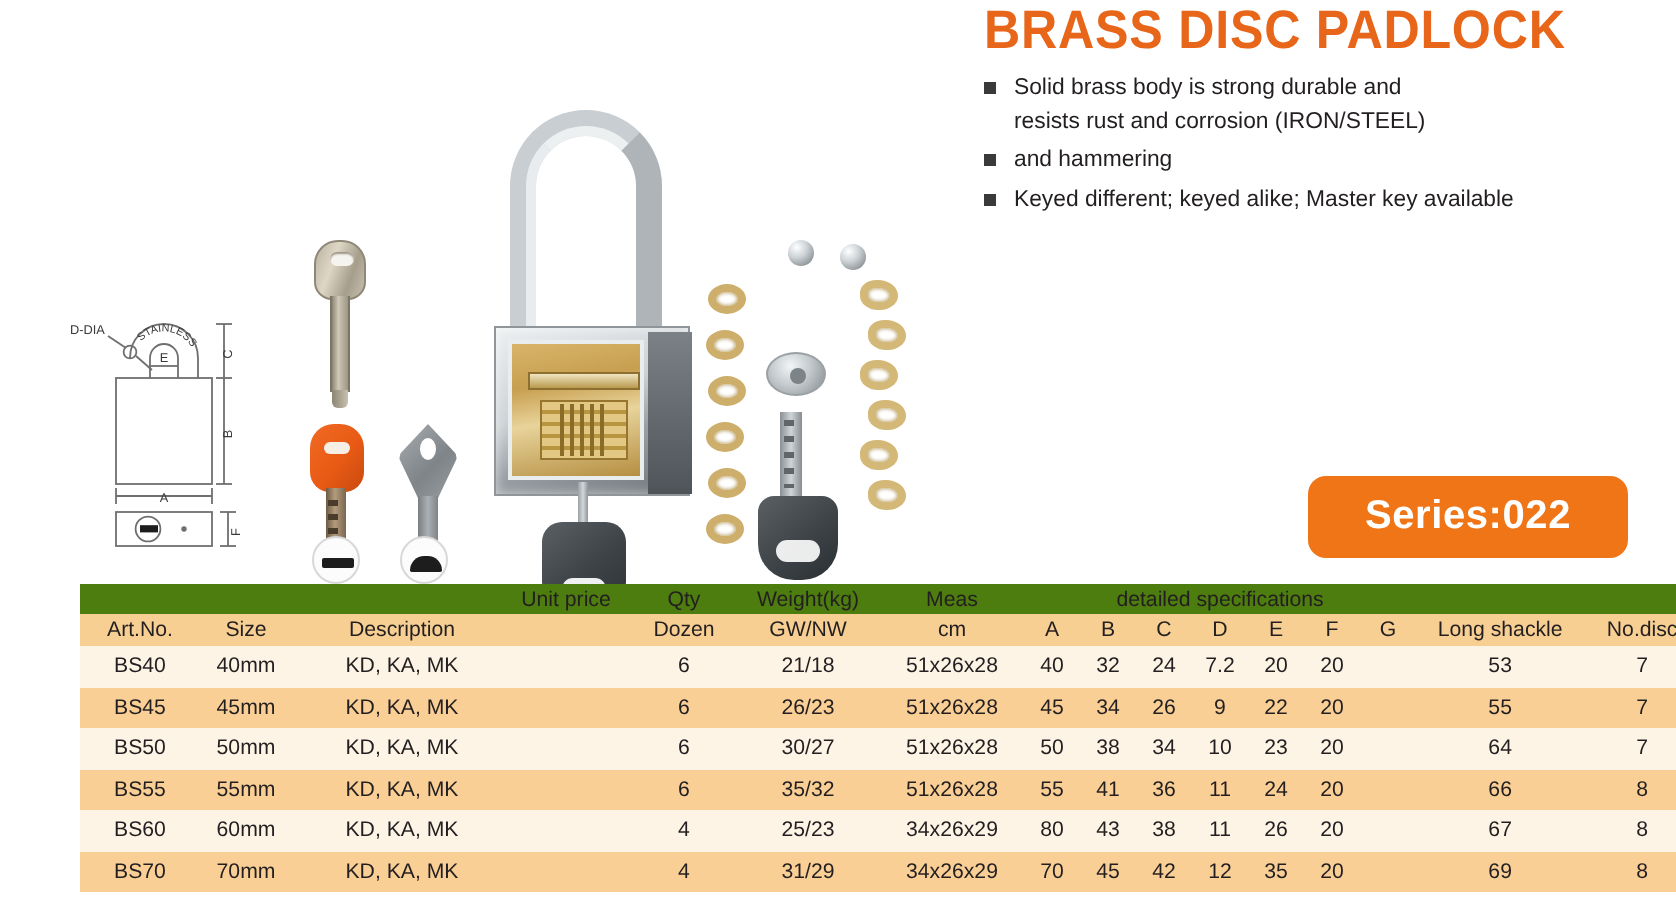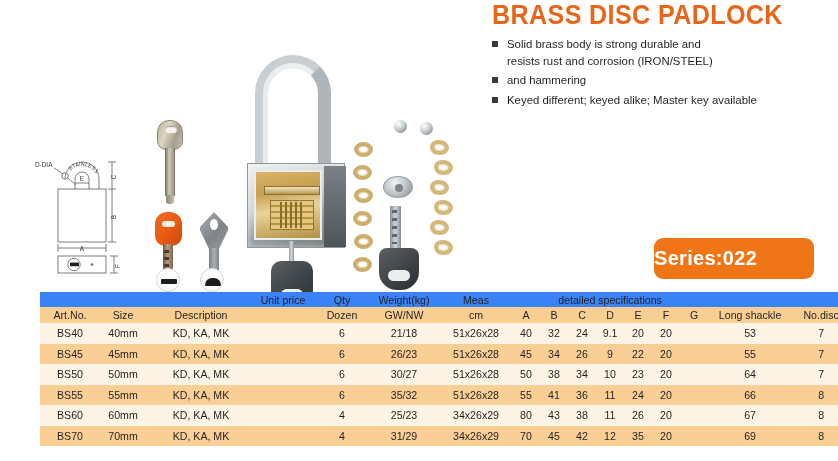--- a/index.html
+++ b/index.html
@@ -215,36 +215,36 @@
   }
   .feature .line{
     font-size:11.4px; color:#231f20; line-height:16.5px; white-space:nowrap;
   }
   .feature .line.indent{ padding-left:0; }
 
   
   #series-badge{
     position:absolute; left:654px; top:238px; width:160px; height:41px;
     background:#ef7517; border-radius:9px;
-    display:flex; align-items:center; 
+    display:flex; align-items:center; justify-content:center;
   }
   #series-badge span{
     color:#ffffff; font-size:20px; font-weight:bold; letter-spacing:.3px;
   }
 
   
   #spec-table{
     position:absolute; left:40px; top:292px; width:762px;
     border-collapse:collapse; table-layout:fixed;
   }
   #spec-table th, #spec-table td{
     font-size:10.6px; color:#231f20; text-align:center;
     padding:0; height:21px; font-weight:normal; vertical-align:middle;
   }
-  #spec-table thead tr.head-top th{ height:15px; background:#3b82f6; }
+  #spec-table thead tr.head-top th{ height:15px; background:#4d7c0f; }
   #spec-table thead tr.head-bot th{ height:16px; background:#f7cf93; }
   #spec-table tbody tr:nth-child(odd) td{ background:#fdf4e6; }
   #spec-table tbody tr:nth-child(even) td{ background:#f9cf96; }
   #spec-table tbody td{ height:20.5px; }
   .t-left{ text-align:right; padding-left:6px !important; }
   .col-art{ width:54px; }
   .col-size{ width:52px; }
   .col-desc{ width:104px; }
   .col-unit{ width:66px; }
   .col-qty{ width:52px; }
@@ -448,21 +448,21 @@
           <td class="t-left">BS40</td>
           <td class="t-left">40mm</td>
           <td class="t-left">KD, KA, MK</td>
           <td></td>
           <td>6</td>
           <td>21/18</td>
           <td>51x26x28</td>
           <td>40</td>
           <td>32</td>
           <td>24</td>
-          <td>9.1</td>
+          <td>7.2</td>
           <td>20</td>
           <td>20</td>
           <td></td>
           <td>53</td>
           <td>7</td>
         </tr>
         <tr>
           <td class="t-left">BS45</td>
           <td class="t-left">45mm</td>
           <td class="t-left">KD, KA, MK</td>

